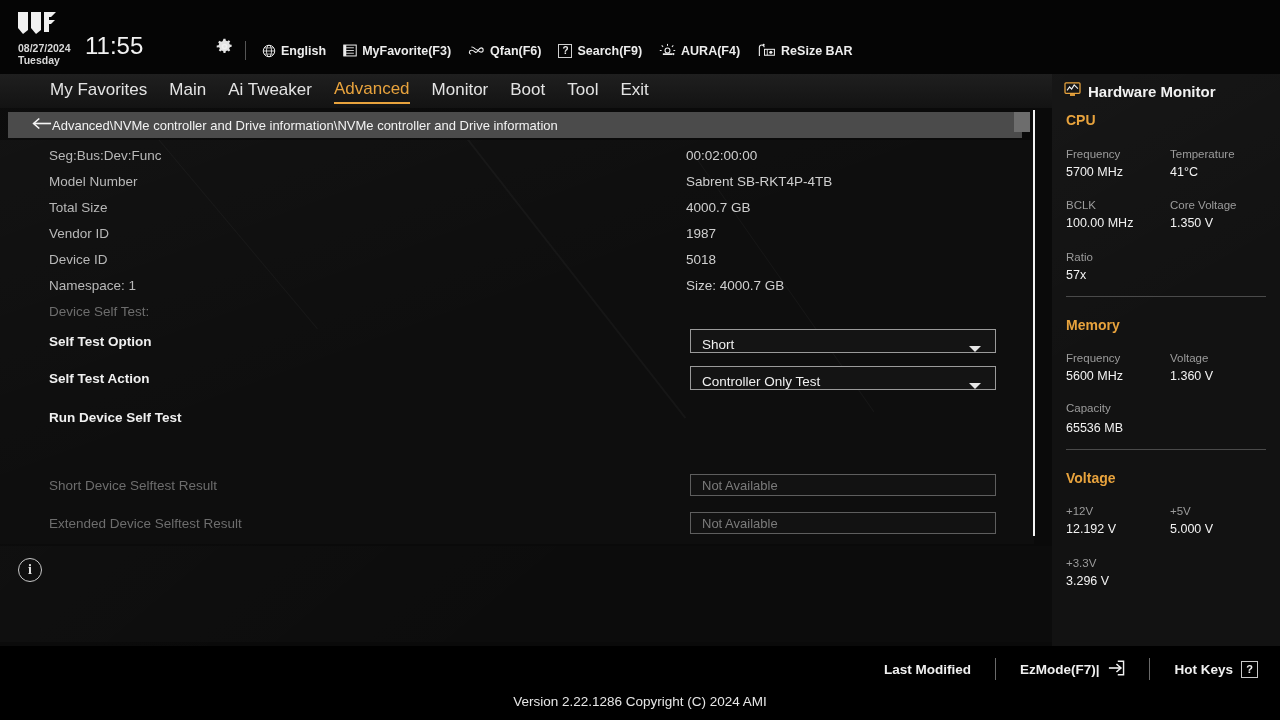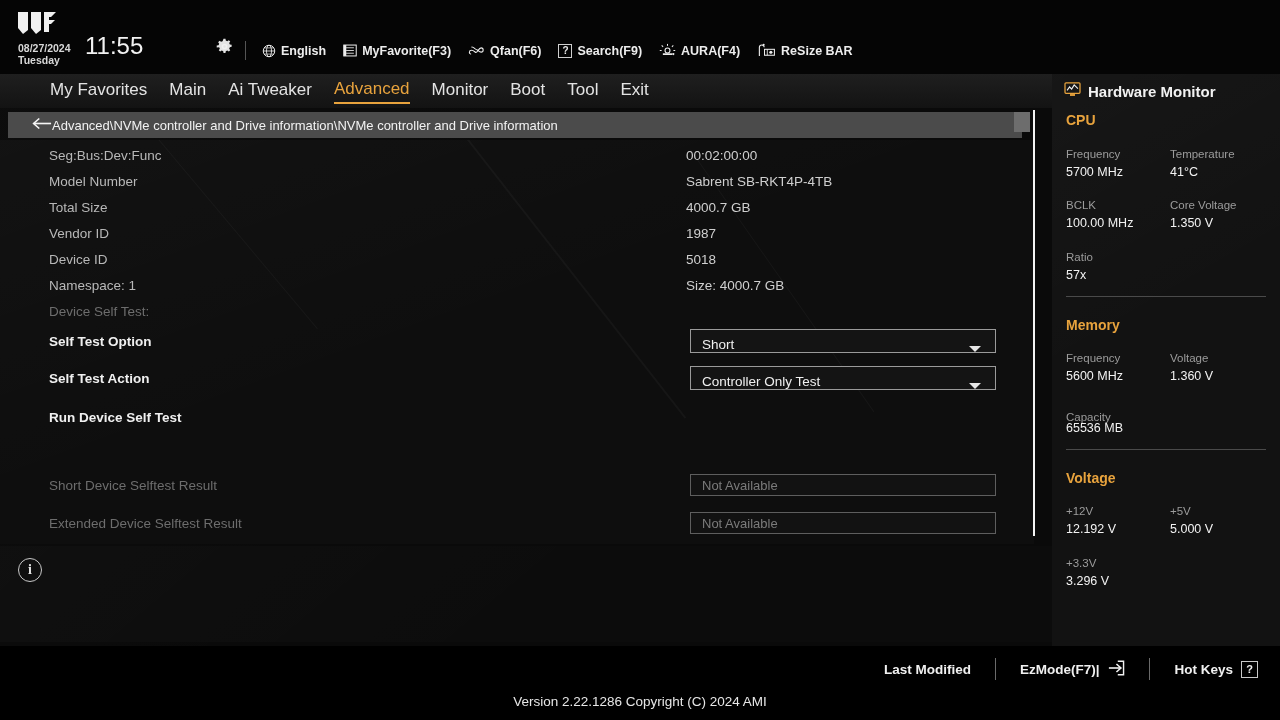--- a/index.html
+++ b/index.html
@@ -442,21 +442,21 @@
     <div class="hwm-v" style="left:118px; top:142px;">1.350 V</div>
     <div class="hwm-k" style="left:14px;  top:177px;">Ratio</div>
     <div class="hwm-v" style="left:14px;  top:194px;">57x</div>
     <div class="hwm-div" style="top:222px;"></div>
 
     <div class="hwm-section" style="top:243px;">Memory</div>
     <div class="hwm-k" style="left:14px;  top:278px;">Frequency</div>
     <div class="hwm-v" style="left:14px;  top:295px;">5600 MHz</div>
     <div class="hwm-k" style="left:118px; top:278px;">Voltage</div>
     <div class="hwm-v" style="left:118px; top:295px;">1.360 V</div>
-    <div class="hwm-k" style="left:14px;  top:337px;">Capacity</div>
+    <div class="hwm-k" style="left:14px;  top:328px;">Capacity</div>
     <div class="hwm-v" style="left:14px;  top:347px;">65536 MB</div>
     <div class="hwm-div" style="top:375px;"></div>
 
     <div class="hwm-section" style="top:396px;">Voltage</div>
     <div class="hwm-k" style="left:14px;  top:431px;">+12V</div>
     <div class="hwm-v" style="left:14px;  top:448px;">12.192 V</div>
     <div class="hwm-k" style="left:118px; top:431px;">+5V</div>
     <div class="hwm-v" style="left:118px; top:448px;">5.000 V</div>
     <div class="hwm-k" style="left:14px;  top:483px;">+3.3V</div>
     <div class="hwm-v" style="left:14px;  top:500px;">3.296 V</div>

